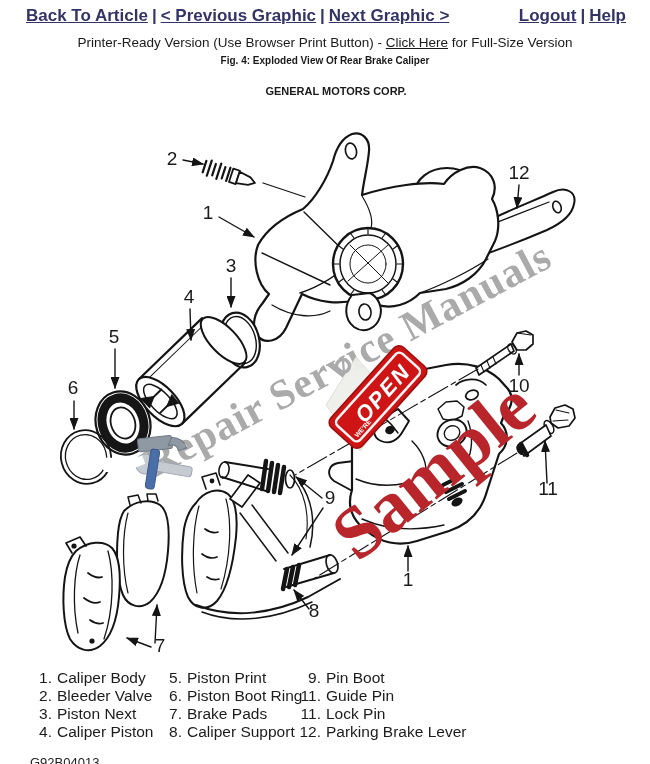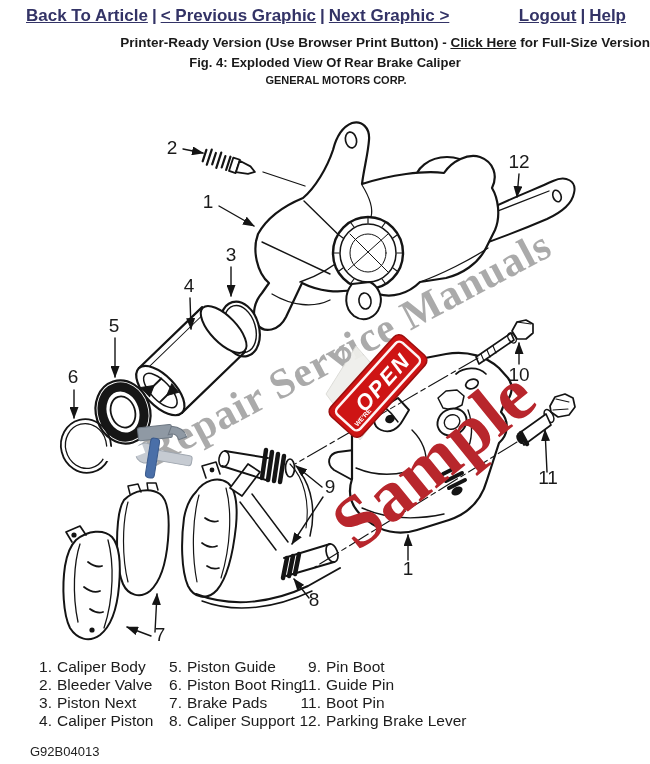--- a/index.html
+++ b/index.html
@@ -1,24 +1,24 @@
 <!DOCTYPE html>
 <html><head>
 <meta charset="utf-8">
 <style>
   html,body{margin:0;padding:0;background:#ffffff;}
   body{width:650px;height:764px;overflow:hidden;font-family:"Liberation Sans",sans-serif;color:#111;position:relative;}
   
   .navrow{display:flex;justify-content:space-between;align-items:baseline;padding:6px 24px 0 26px;font-size:17px;font-weight:bold;}
   .navrow a{color:#333366;text-decoration:underline;cursor:pointer;}
   .navsep{color:#333366;margin:0 4px;font-weight:bold;}
-  .printrow{text-align:right;margin-top:9px;font-size:13.5px;font-weight:bold;color:#1a1a1a;}
+  .printrow{text-align:center;margin-top:9px;font-size:13.5px;font-weight:normal;color:#1a1a1a;}
   .printrow a{color:#1a1a1a;text-decoration:underline;cursor:pointer;}
-  .figrow{text-align:center;margin-top:5px;font-size:13px;font-weight:bold;color:#1a1a1a;}
-  .gmrow{text-align:center;margin-top:4px;font-size:11px;font-weight:bold;color:#1a1a1a;padding-left:22px;}
+  .figrow{text-align:center;margin-top:5px;font-size:10px;font-weight:bold;color:#1a1a1a;}
+  .gmrow{text-align:center;margin-top:19px;font-size:11px;font-weight:bold;color:#1a1a1a;padding-left:22px;}
   
   .diagram{position:relative;width:650px;height:558px;margin-top:8px;}
   .diagram svg{position:absolute;left:0;top:0;}
   
   .parts{display:flex;padding-left:28px;margin-top:6px;font-size:15.5px;color:#1c1c1c;}
   .pcol{display:flex;flex-direction:column;}
   .pcol1{width:130px;}
   .pcol2{width:135px;}
   .pcol3{width:210px;}
   .prow{line-height:18px;white-space:nowrap;display:flex;}
@@ -313,21 +313,21 @@
         <span>Piston Next</span>
       </div>
     <div class="prow">
         <span class="pnum">4.</span>
         <span>Caliper Piston</span>
       </div>
   </div>
   <div class="pcol pcol2">
     <div class="prow">
         <span class="pnum">5.</span>
-        <span>Piston Guide</span>
+        <span>Piston Print</span>
       </div>
     <div class="prow">
         <span class="pnum">6.</span>
         <span>Piston Boot Ring</span>
       </div>
     <div class="prow">
         <span class="pnum">7.</span>
         <span>Brake Pads</span>
       </div>
     <div class="prow">
@@ -339,21 +339,21 @@
     <div class="prow">
         <span class="pnum">9.</span>
         <span>Pin Boot</span>
       </div>
     <div class="prow">
         <span class="pnum">11.</span>
         <span>Guide Pin</span>
       </div>
     <div class="prow">
         <span class="pnum">11.</span>
-        <span>Boot Pin</span>
+        <span>Lock Pin</span>
       </div>
     <div class="prow">
         <span class="pnum">12.</span>
         <span>Parking Brake Lever</span>
       </div>
   </div>
 </div>
 
 <div class="code">G92B04013</div>
 

